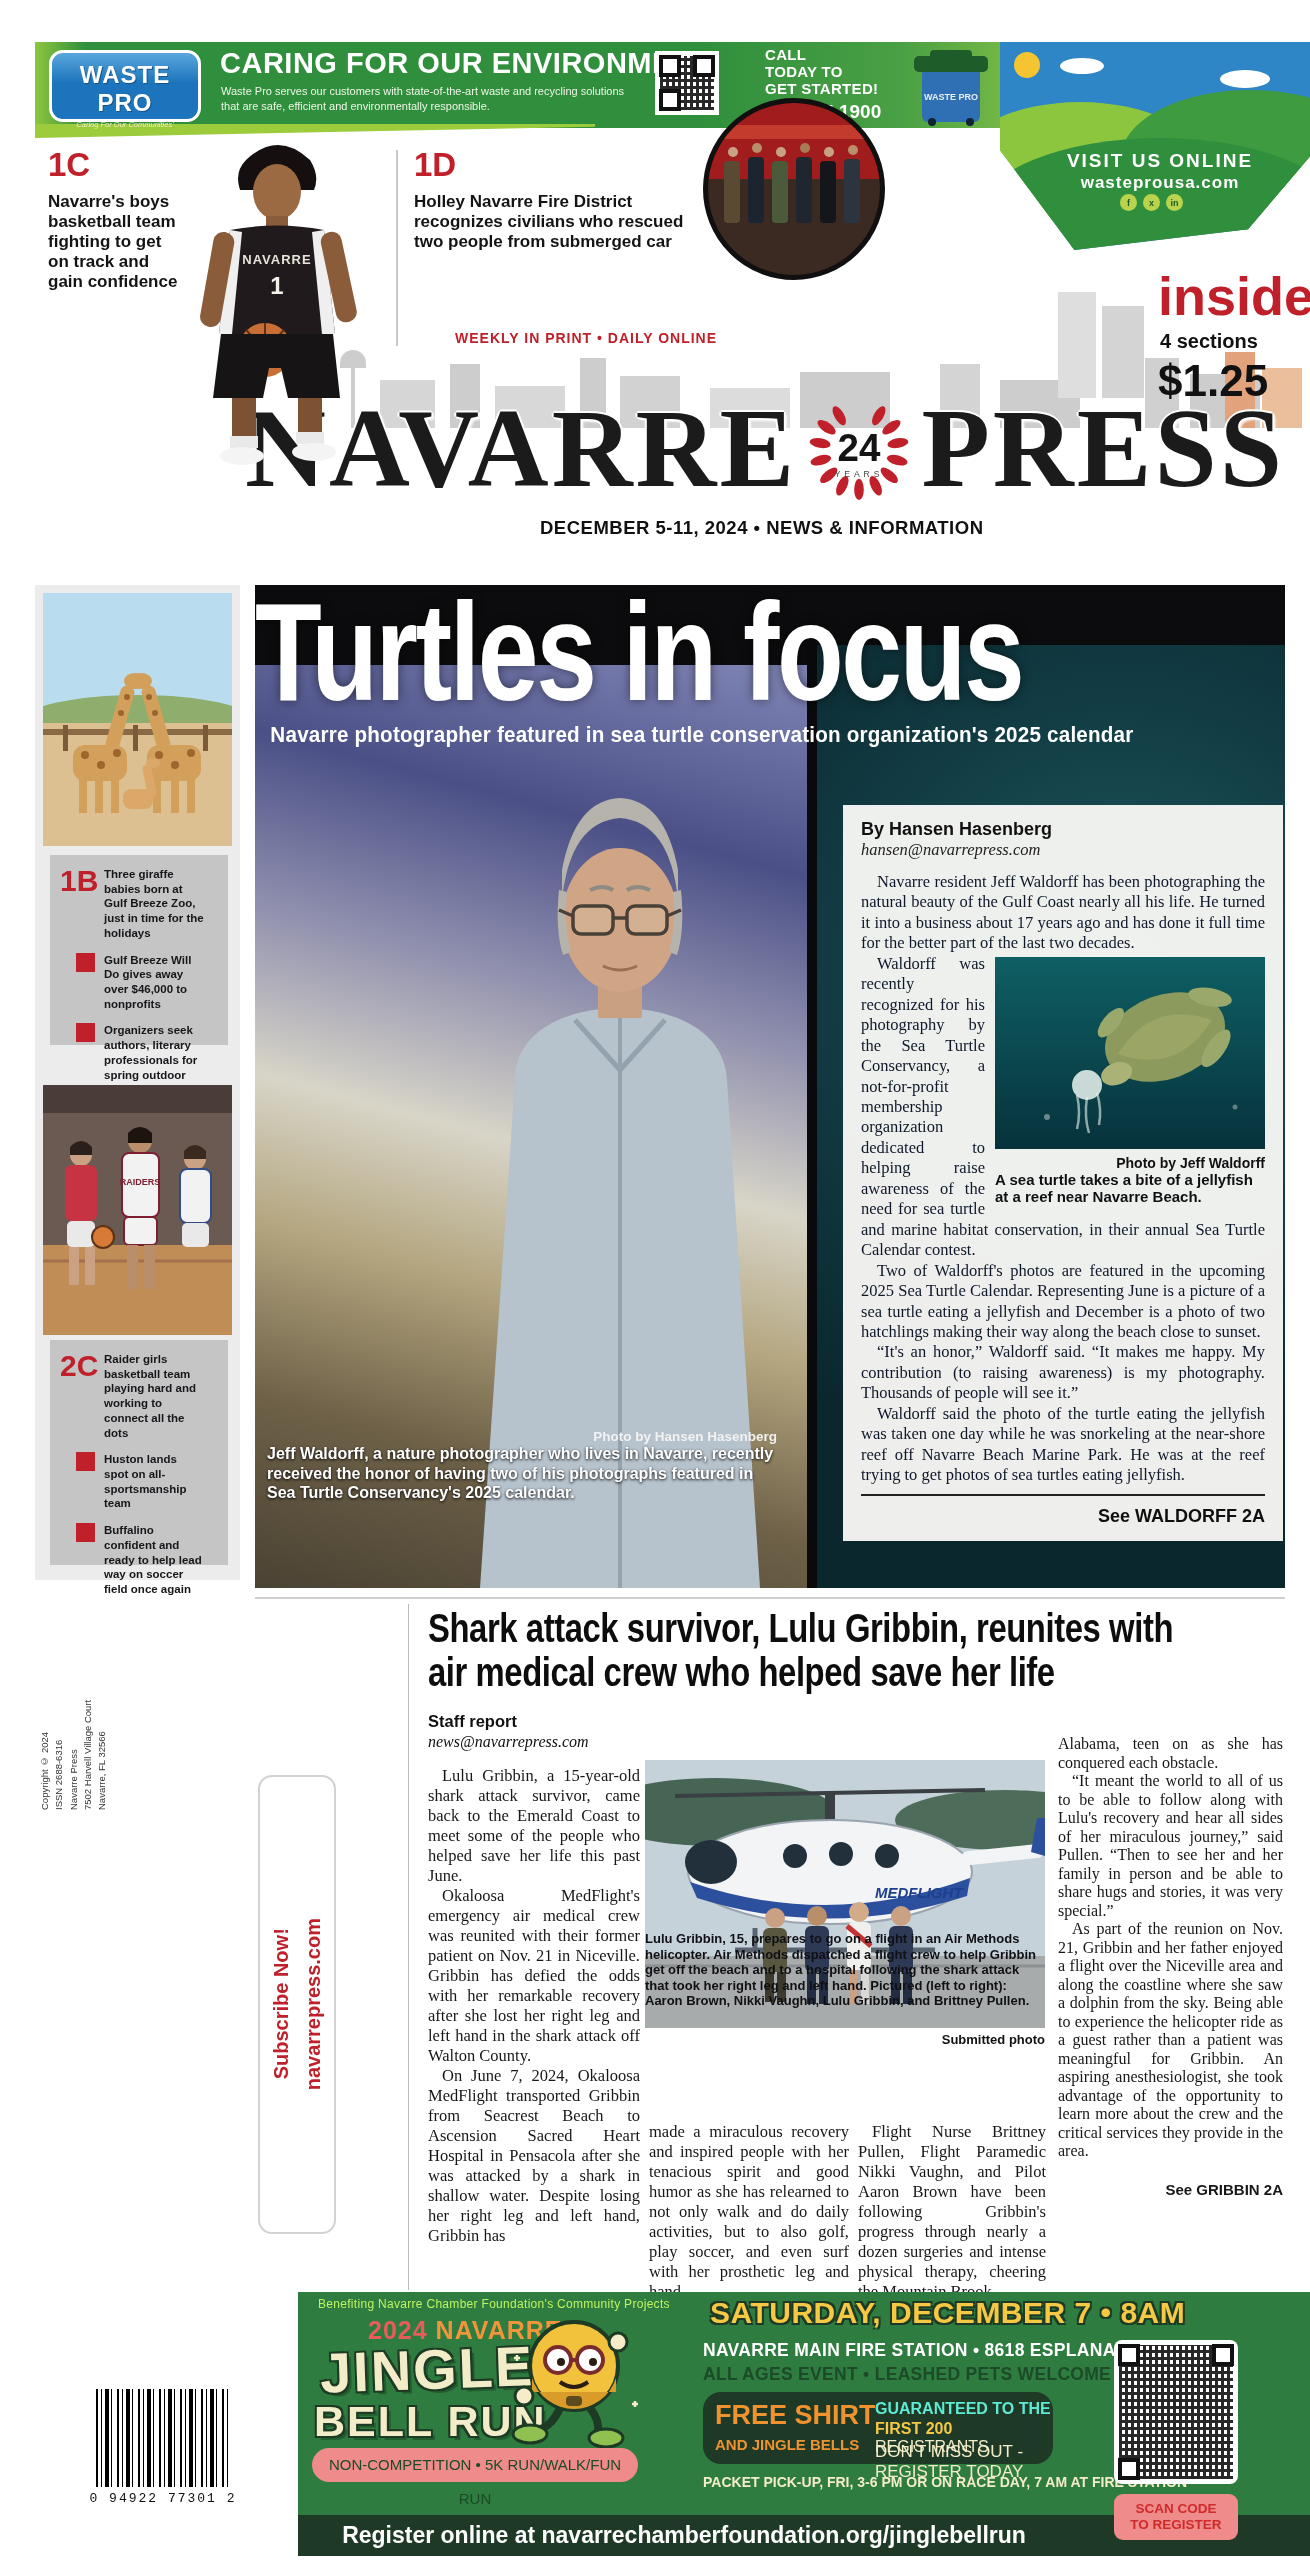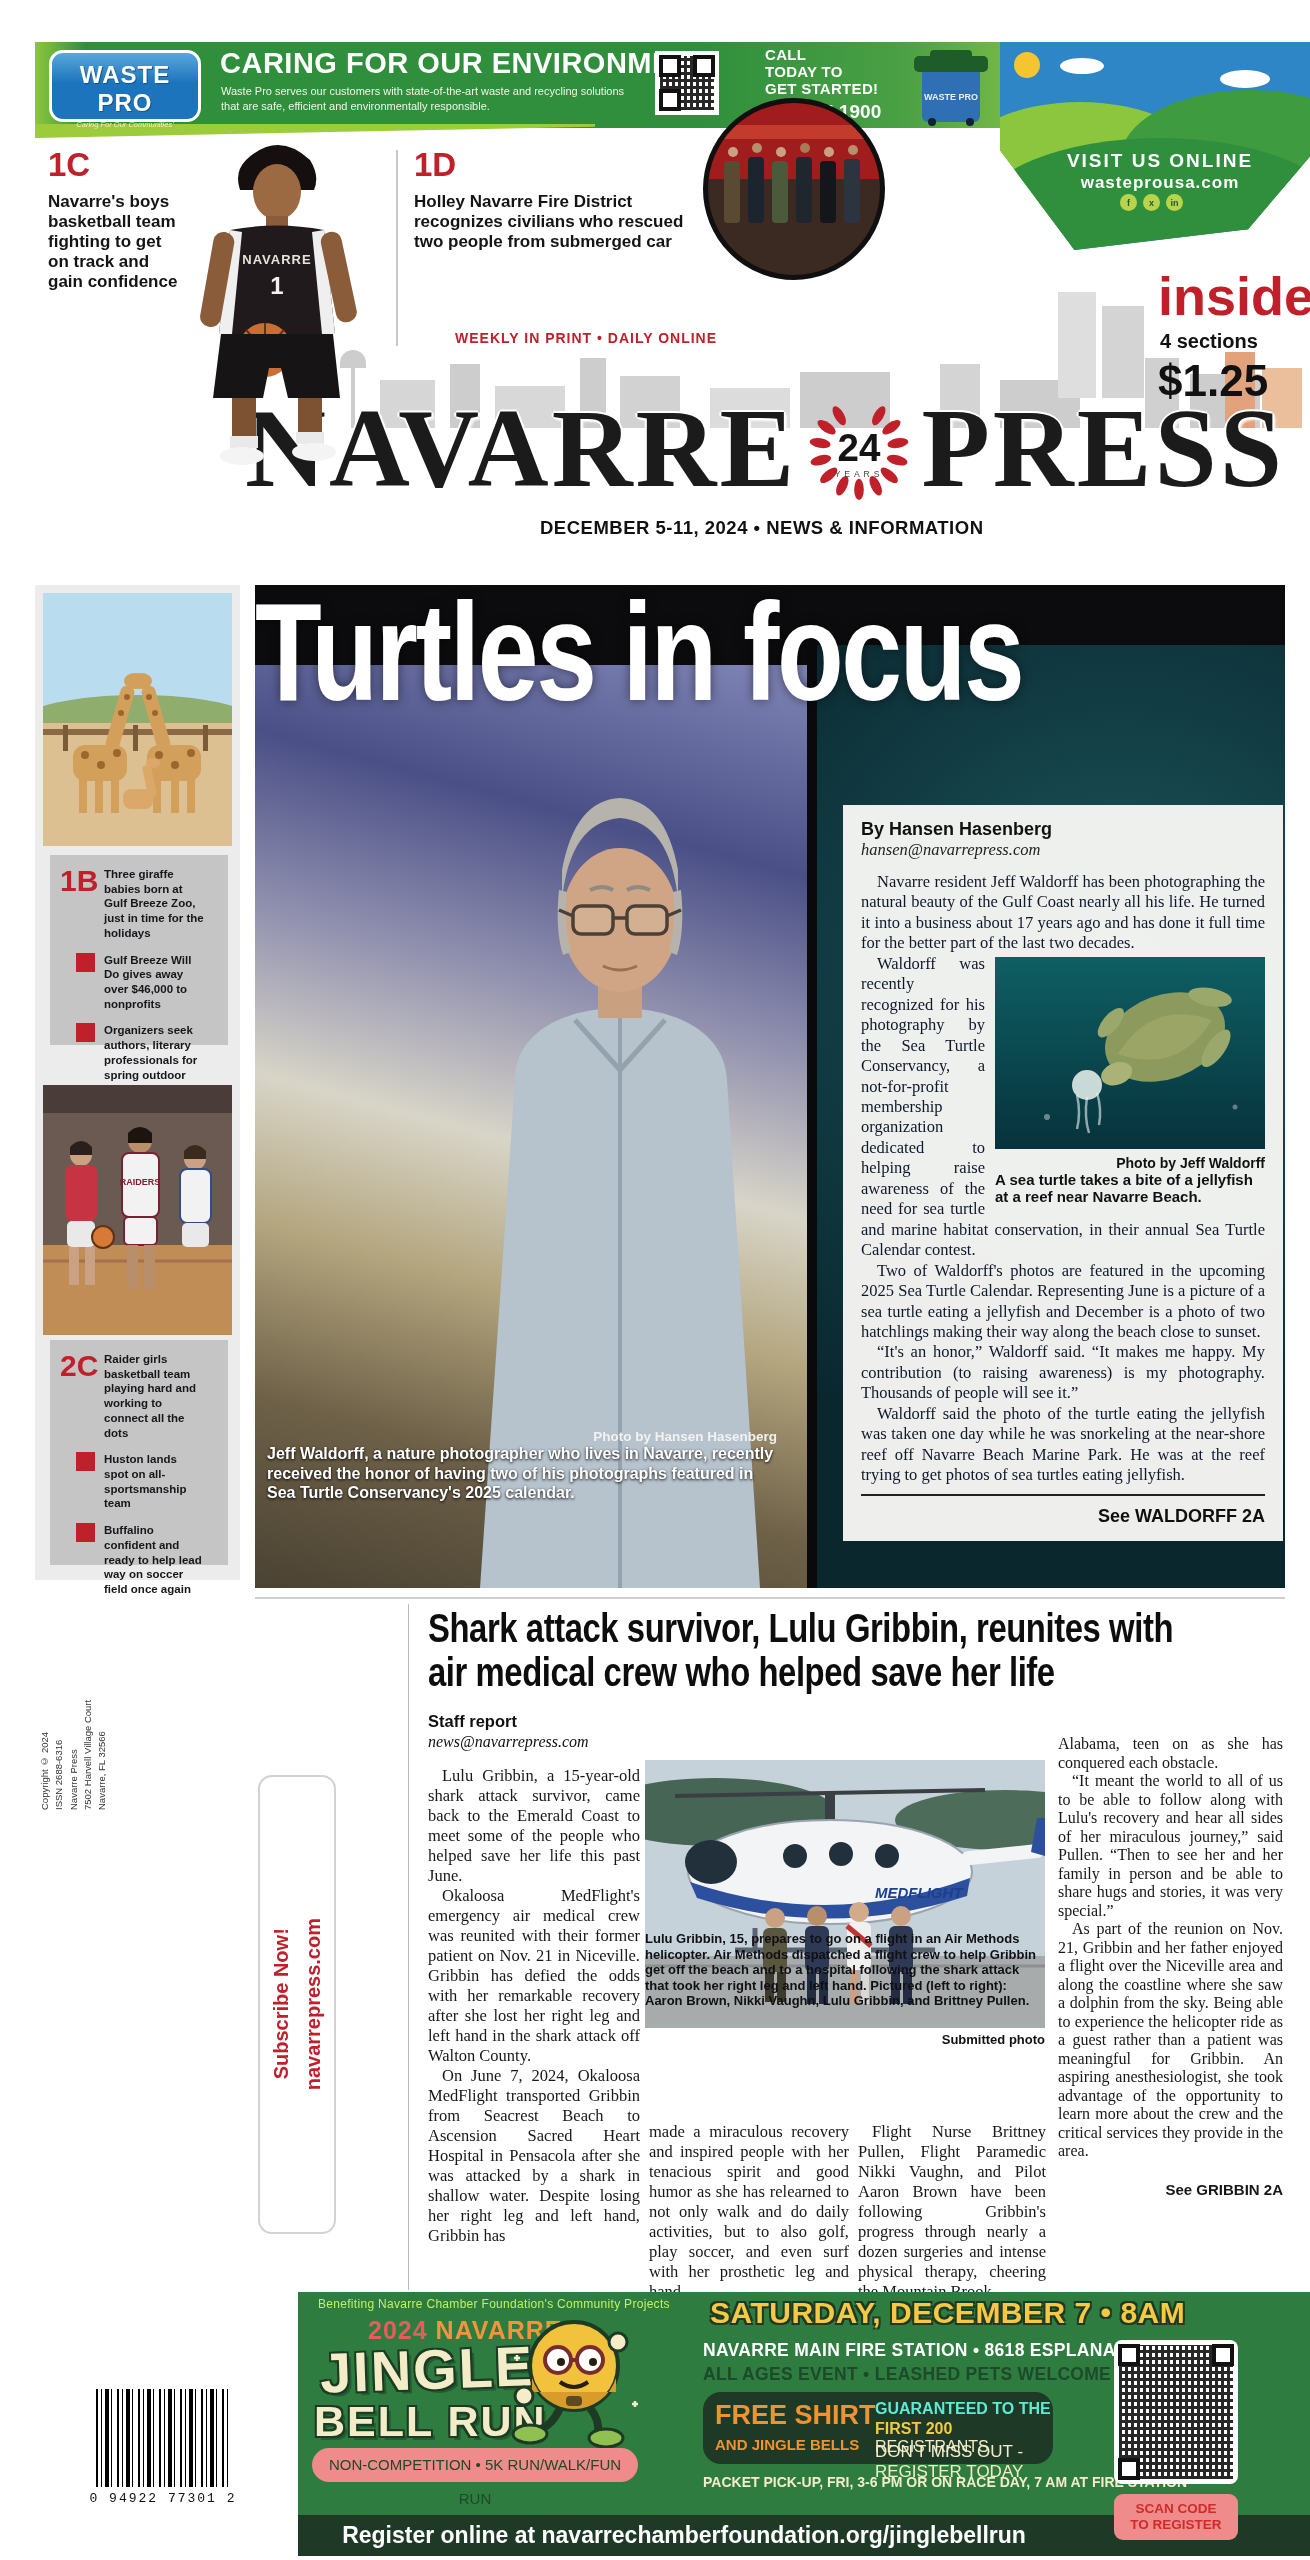--- a/index.html
+++ b/index.html
@@ -398,20 +398,23 @@
       <g stroke="#4a4038" stroke-width="3.5" fill="rgba(255,255,255,0.12)">
         <rect x="118" y="136" width="40" height="28" rx="8"></rect>
         <rect x="172" y="136" width="40" height="28" rx="8"></rect>
         <path d="M158,148 H172 M118,146 L104,140 M212,146 L226,140" fill="none"></path>
       </g>
       <path d="M148,196 Q165,204 182,196" stroke="#9a6f50" stroke-width="3" fill="none"></path>
       <path d="M135,120 Q148,114 158,120 M172,120 Q182,114 195,120" stroke="#8d8b84" stroke-width="4" fill="none"></path>
     </svg>
 
     <div class="mp-head">Turtles in focus</div>
+    <div class="mp-subbar">
+      <div class="mp-sub">Navarre photographer featured in sea turtle conservation organization's 2025 calendar</div>
+    </div>
 
     <div class="abs panel">
       <div class="byline">By Hansen Hasenberg</div>
       <div class="bymail">hansen@navarrepress.com</div>
       <p class="body-p">Navarre resident Jeff Waldorff has been photographing the natural beauty of the Gulf Coast nearly all his life. He turned it into a business about 17 years ago and has done it full time for the better part of the last two decades.</p>
       <div class="inset">
         <svg class="inset-photo" viewBox="0 0 270 192">
           <defs>
             <linearGradient id="sea" x1="0" y1="0" x2="0" y2="1">
               <stop offset="0" stop-color="#0e5f63"></stop>

